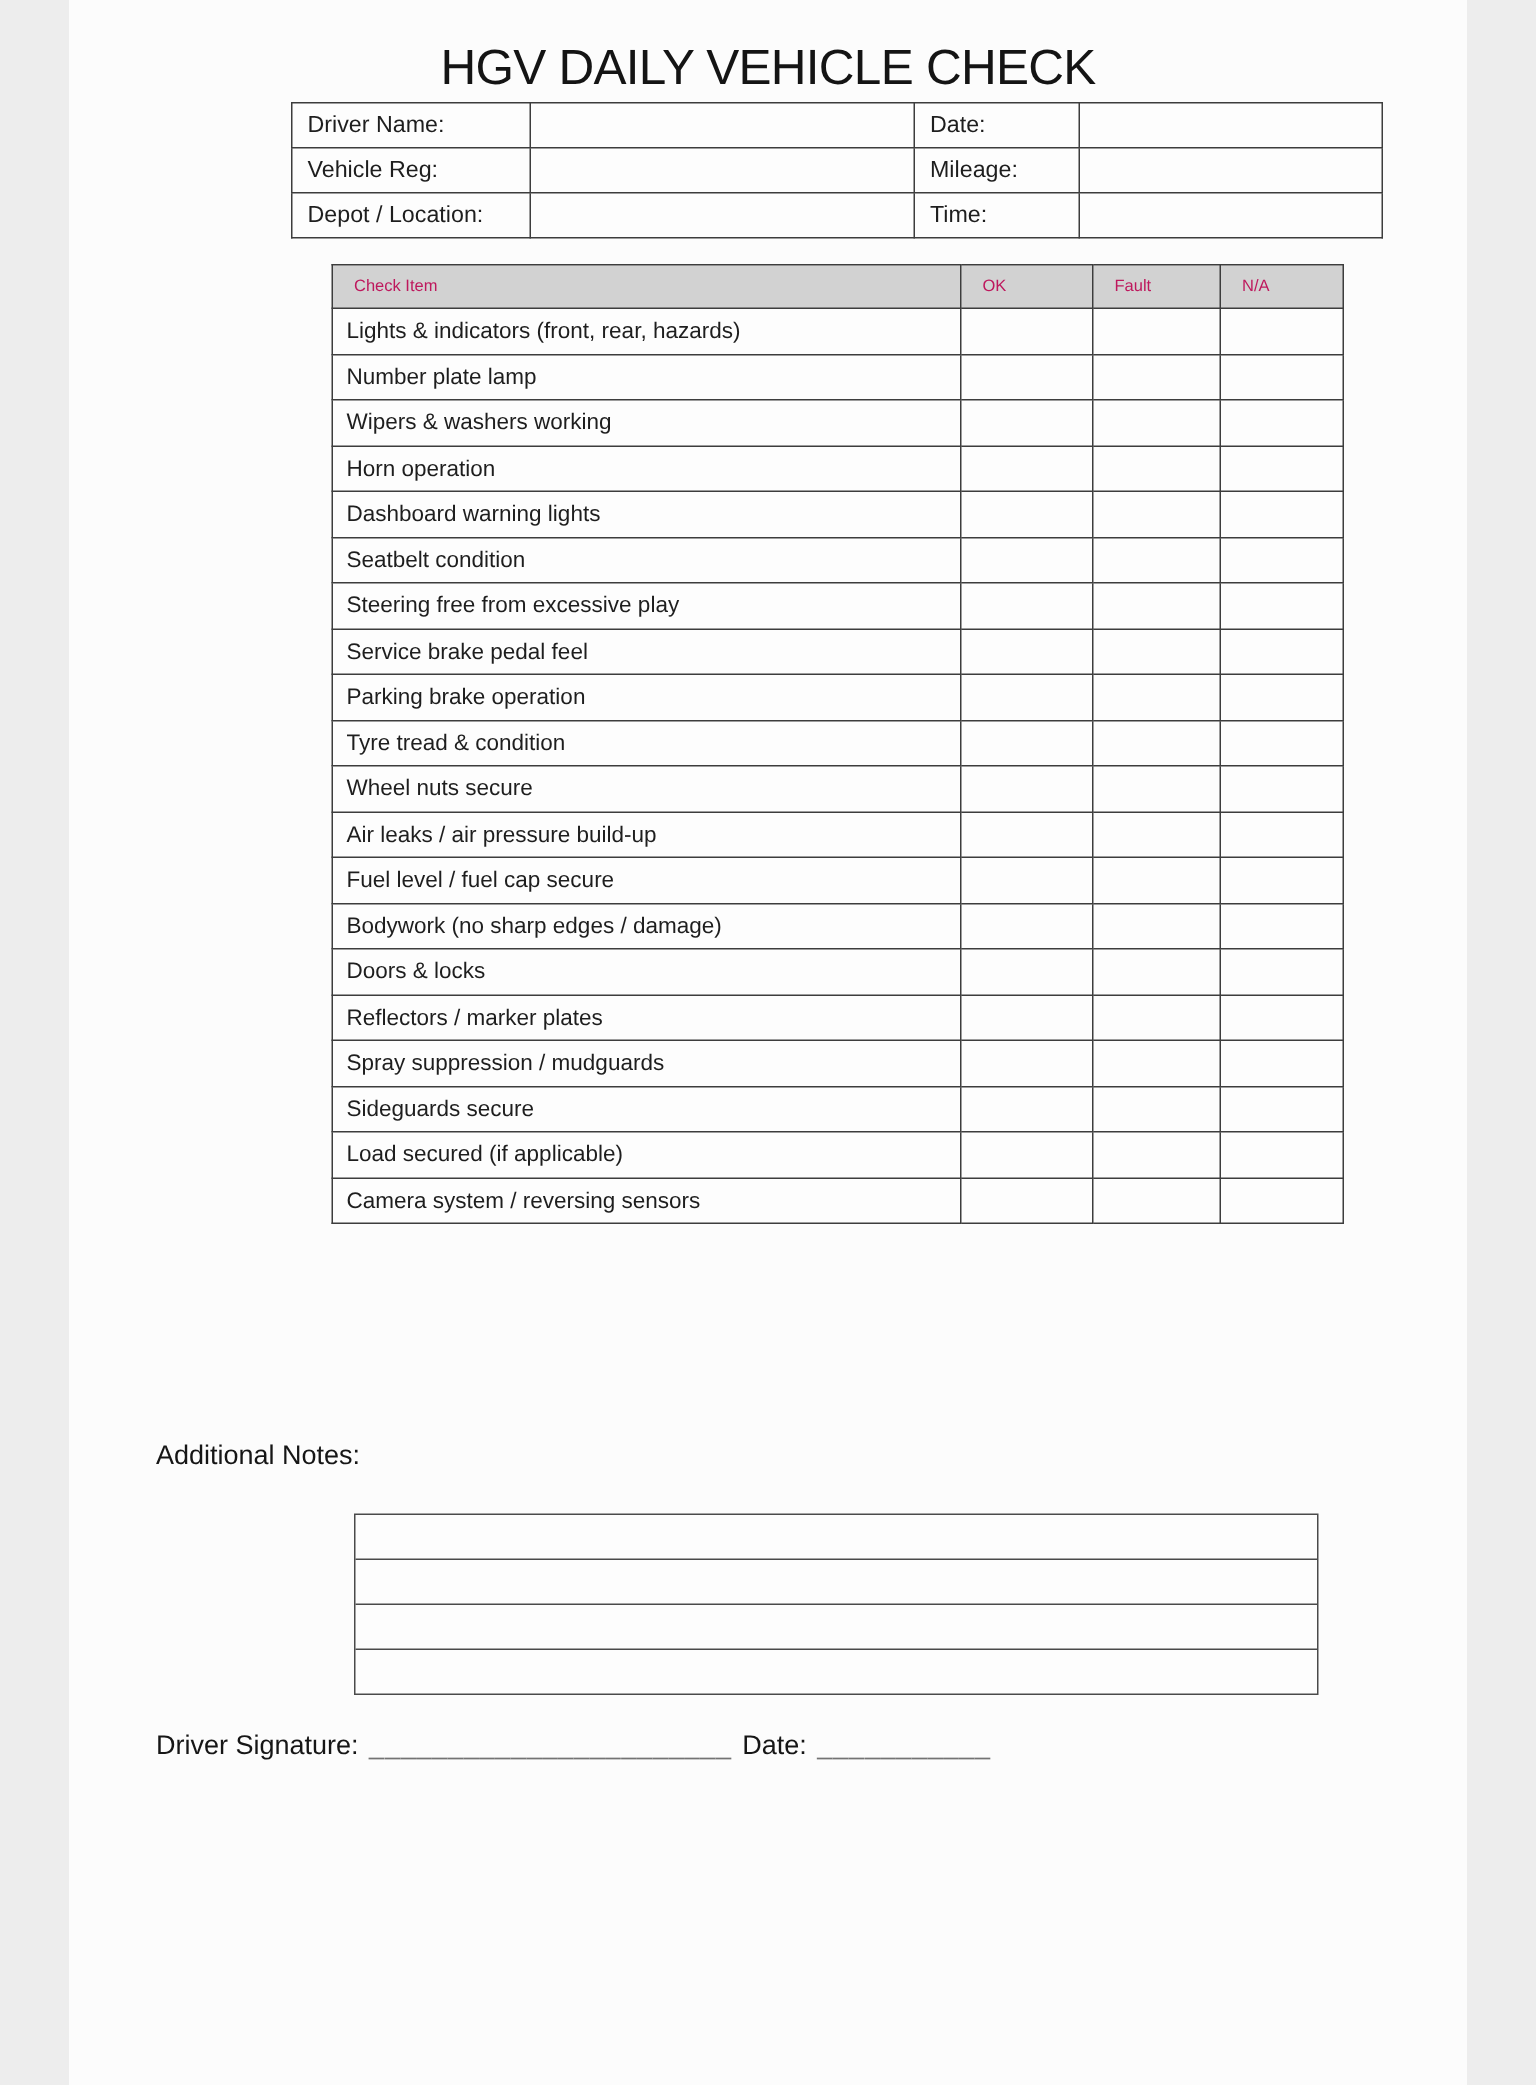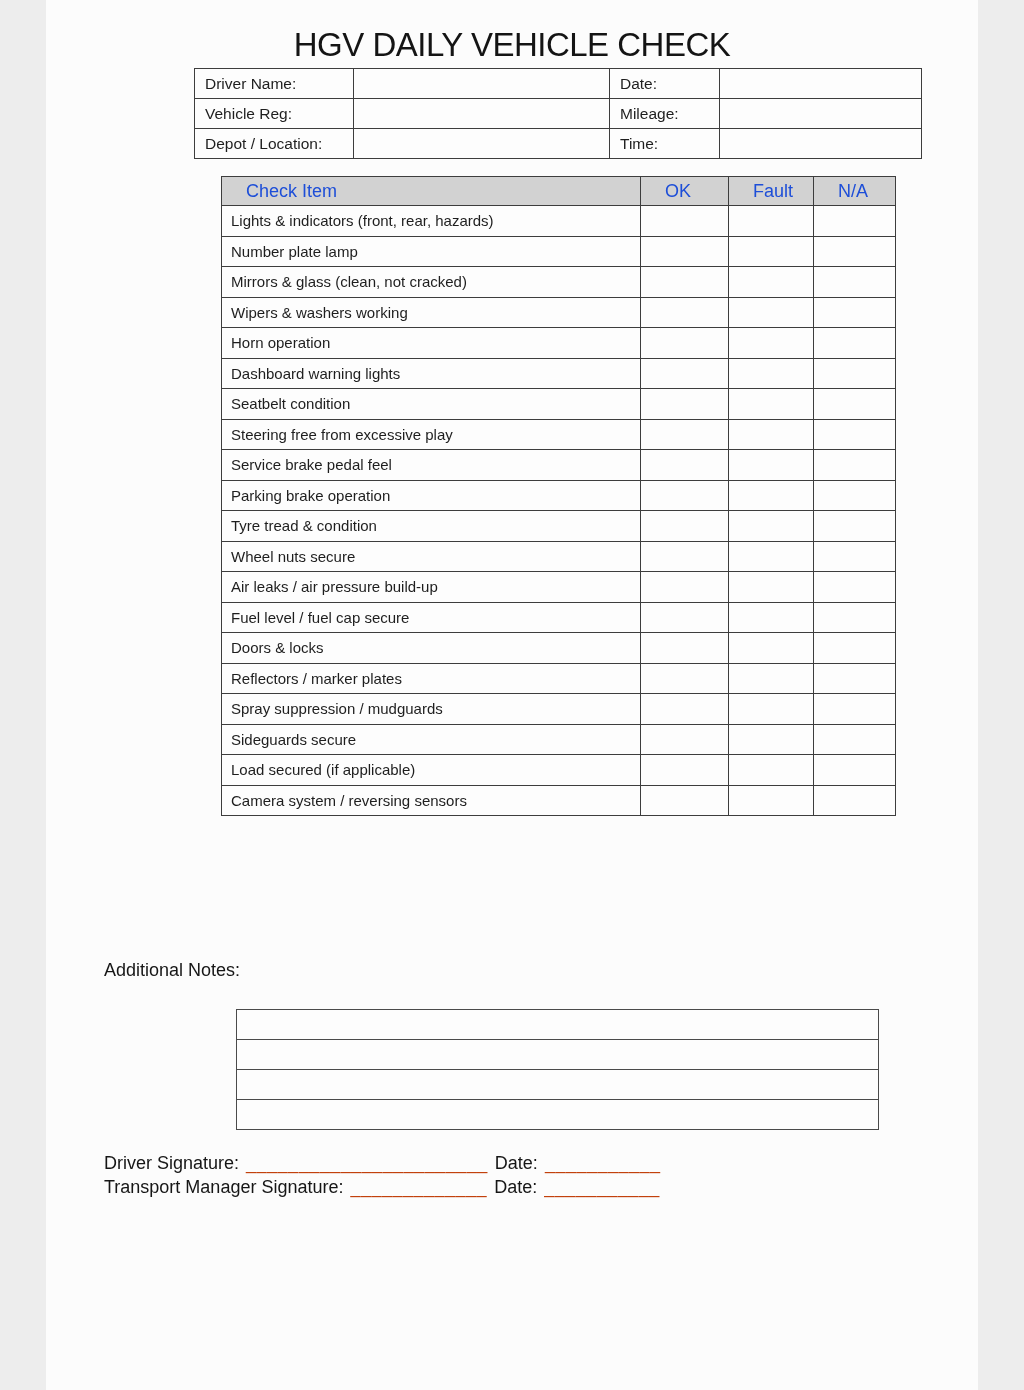--- a/index.html
+++ b/index.html
@@ -56,23 +56,23 @@
     border-collapse: collapse;
     table-layout: fixed;
     font-size: 15px;
   }
   .check-table th {
     background: #d2d2d2;
     border: 1.5px solid #3d3d3d;
     height: 29px;
     text-align: left;
     font-weight: 400;
-    font-size: 18px;
-    padding: 0 24px;
-    color: #1d4ed8;
+    font-size: 11px;
+    padding: 0 14px;
+    color: #be185d;
   }
   .check-table td {
     border: 1.5px solid #3d3d3d;
     height: 30.5px;
     padding: 0 9px;
     vertical-align: middle;
     background: #fdfdfd;
   }
 
   
@@ -101,21 +101,21 @@
   .sig-block {
     position: absolute;
     left: 58px;
     top: 1152px;
     font-size: 18px;
     line-height: 23.5px;
     color: #161616;
     white-space: nowrap;
   }
   .sig-row span { display: inline; }
-  .sig-fill { margin: 0 2px; letter-spacing: 0.5px; color: #c2410c; }
+  .sig-fill { margin: 0 2px; letter-spacing: 0.5px; color: #737373; }
 </style>
 </head>
 <body>
 
 <div class="page">
 
   <div class="title">HGV DAILY VEHICLE CHECK</div>
 
   <table class="info-table">
     <colgroup>
@@ -172,26 +172,20 @@
   </tr>
 
 
   <tr>
     <td>Number plate lamp</td>
     <td></td>
     <td></td>
     <td></td>
   </tr>
 
-  <tr>
-    <td>Mirrors &amp; glass (clean, not cracked)</td>
-    <td></td>
-    <td></td>
-    <td></td>
-  </tr>
 
   <tr>
     <td>Wipers &amp; washers working</td>
     <td></td>
     <td></td>
     <td></td>
   </tr>
 
   <tr>
     <td>Horn operation</td>
@@ -259,20 +253,26 @@
 
   <tr>
     <td>Fuel level / fuel cap secure</td>
     <td></td>
     <td></td>
     <td></td>
   </tr>
 
 
 
+  <tr>
+    <td>Bodywork (no sharp edges / damage)</td>
+    <td></td>
+    <td></td>
+    <td></td>
+  </tr>
 
   <tr>
     <td>Doors &amp; locks</td>
     <td></td>
     <td></td>
     <td></td>
   </tr>
 
   <tr>
     <td>Reflectors / marker plates</td>
@@ -319,21 +319,15 @@
       <div class="notes-line"></div>
     </div>
 
   <div class="sig-block">
     <div class="sig-row">
       <span>Driver Signature:</span>
       <span class="sig-fill">_______________________</span>
       <span>Date:</span>
       <span class="sig-fill">___________</span>
     </div>
-    <div class="sig-row">
-      <span>Transport Manager Signature:</span>
-      <span class="sig-fill">_____________</span>
-      <span>Date:</span>
-      <span class="sig-fill">___________</span>
-    </div>
   </div>
 
 </div>
 
 </body></html>

